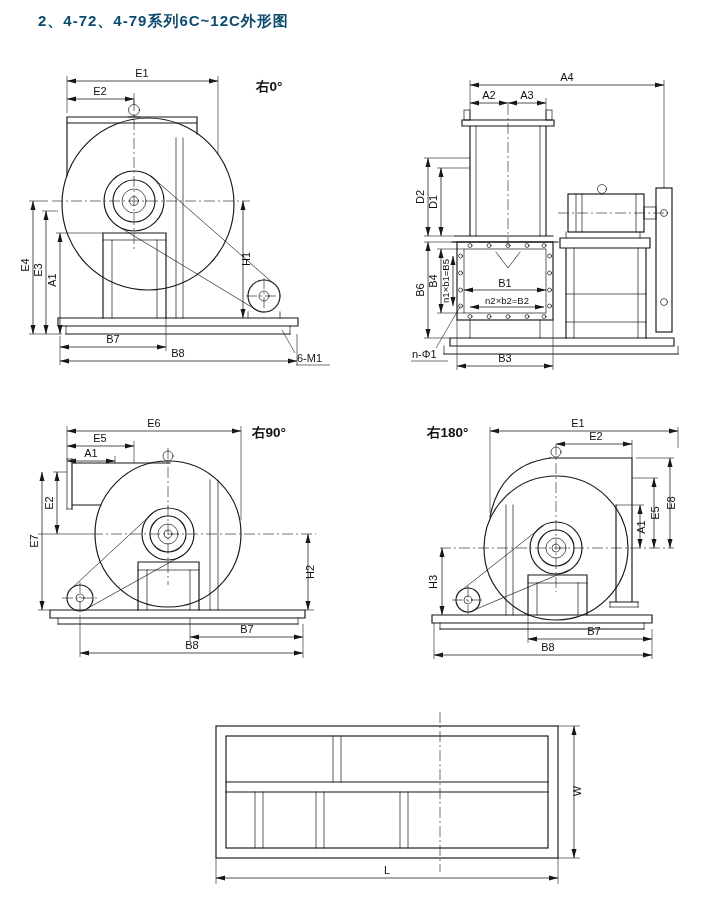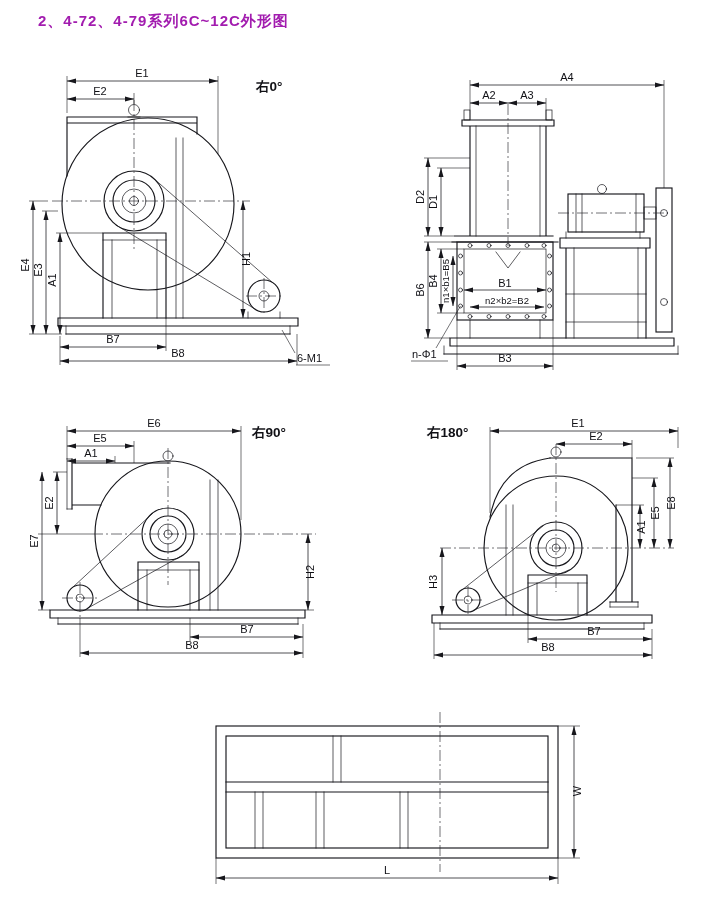--- a/index.html
+++ b/index.html
@@ -1,19 +1,19 @@
 <!DOCTYPE html>
 <html><head>
 <meta charset="utf-8">
 <style>
   html,body{margin:0;padding:0;background:#e8e8e8;}
   .page{position:relative;width:720px;height:916px;background:#ffffff;overflow:hidden;
         font-family:"Liberation Sans",sans-serif;}
   .page-title{position:absolute;left:38px;top:12px;font-size:15px;font-weight:700;
-        color:#a21caf;letter-spacing:1px;}
+        color:#0c4a6e;letter-spacing:1px;}
   svg{position:absolute;left:0;top:0;}
   svg text{font-family:"Liberation Sans",sans-serif;font-size:11px;fill:#101015;}
   svg text.vl{font-size:13.5px;font-weight:700;}
   svg text.sm{font-size:9.5px;}
   .o {stroke:#17171c;stroke-width:1.15;fill:none;stroke-linecap:square;}
   .o2{stroke:#17171c;stroke-width:0.7;fill:none;stroke-linecap:square;}
   .c {stroke:#26262c;stroke-width:0.65;fill:none;stroke-dasharray:11 3 2 3;}
   .d {stroke:#17171c;stroke-width:0.6;fill:none;}
   .dm{stroke:#17171c;stroke-width:0.75;fill:none;
       marker-start:url(#arr);marker-end:url(#arr);}

